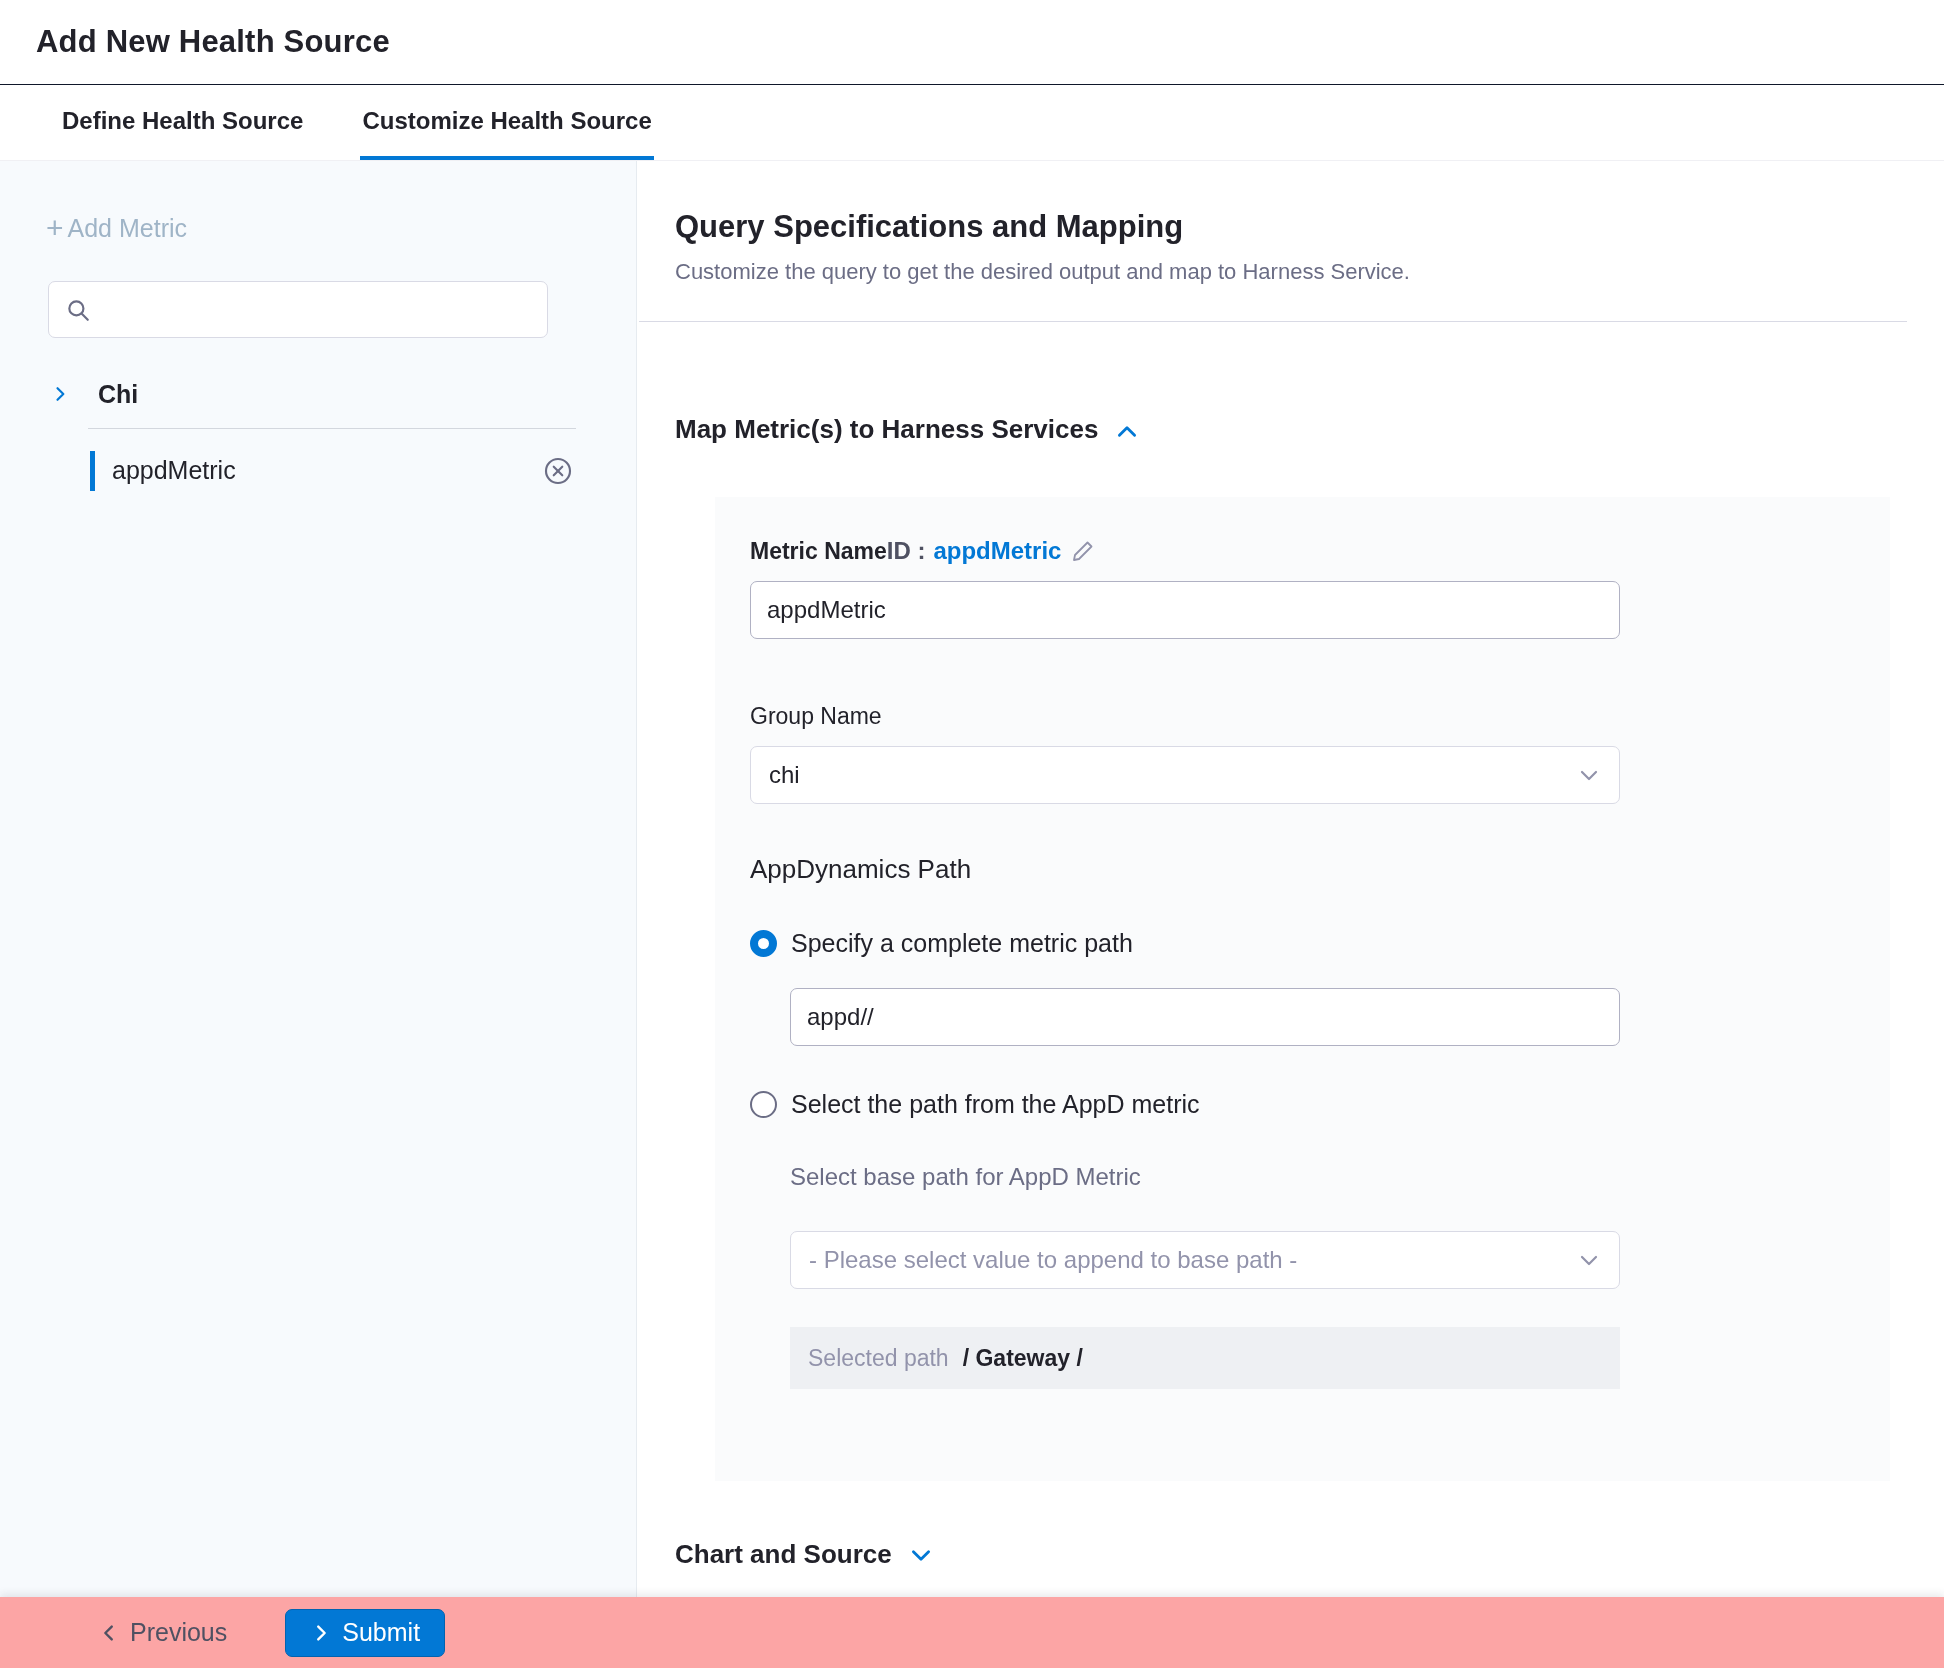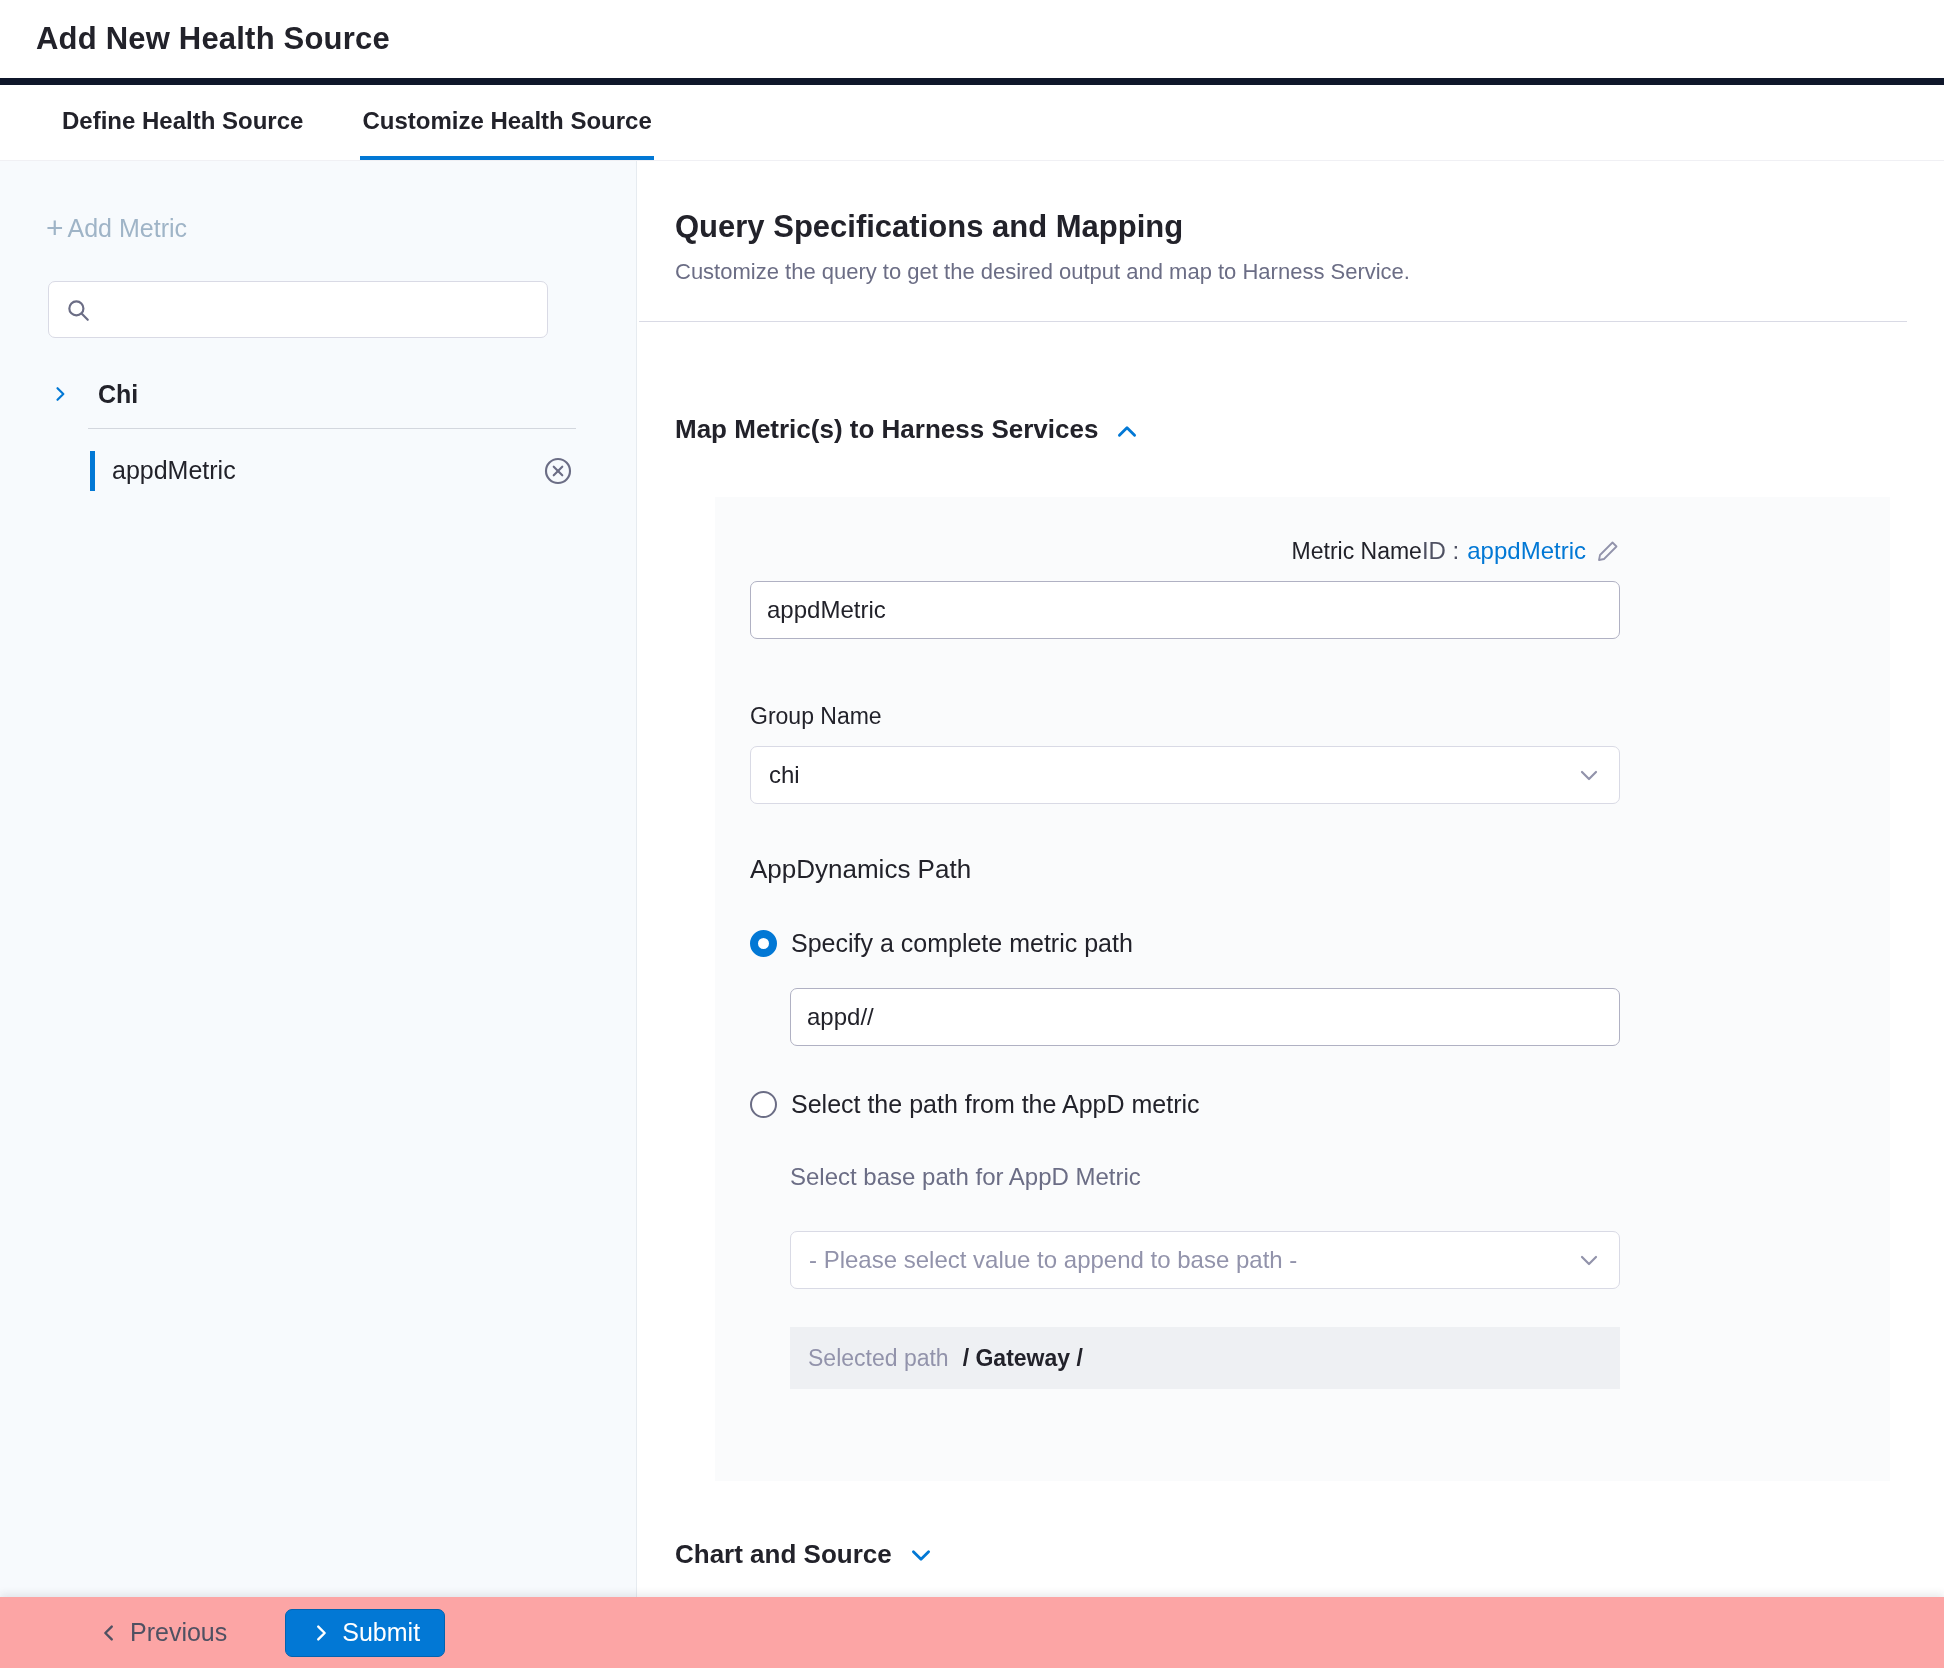--- a/index.html
+++ b/index.html
@@ -9,21 +9,21 @@
     background: #ffffff;
     color: #22222a;
     overflow: hidden;
   }
 
   
   .app-header {
     height: 85px;
     display: flex; align-items: center;
     padding-left: 36px;
-    border-bottom: 7px solid #0f172a;
+    border-bottom: 1px solid #0f172a;
     background: #fff;
   }
   .app-header h1 { font-size: 31px; font-weight: 700; letter-spacing: 0.2px; }
 
   
   .tab-bar {
     height: 76px;
     display: flex; align-items: stretch;
     padding-left: 60px;
     background: #fff;
@@ -119,21 +119,21 @@
 
   .map-panel {
     margin-top: 52px;
     margin-left: 40px;
     width: 1175px;
     background: #fafbfc;
     padding: 40px 0 92px 35px;
   }
   .field-row-top {
     width: 870px;
-    display: flex; justify-content: flex-end; align-items: center;
+    display: flex; justify-content: flex-start; align-items: center; font-weight: bold;
   }
   .field-label { font-size: 23px; color: #22222a; }
   .id-line { font-size: 24px; color: #4f5162; display: inline-flex; align-items: center; }
   .id-line .id-value { color: #0278d5; margin-left: 8px; }
   .id-line .pencil { margin-left: 10px; color: #9293ab; display: inline-flex; cursor: pointer; }
 
   .text-input {
     margin-top: 16px;
     width: 870px; height: 58px;
     border: 1px solid #b0b1c3;

